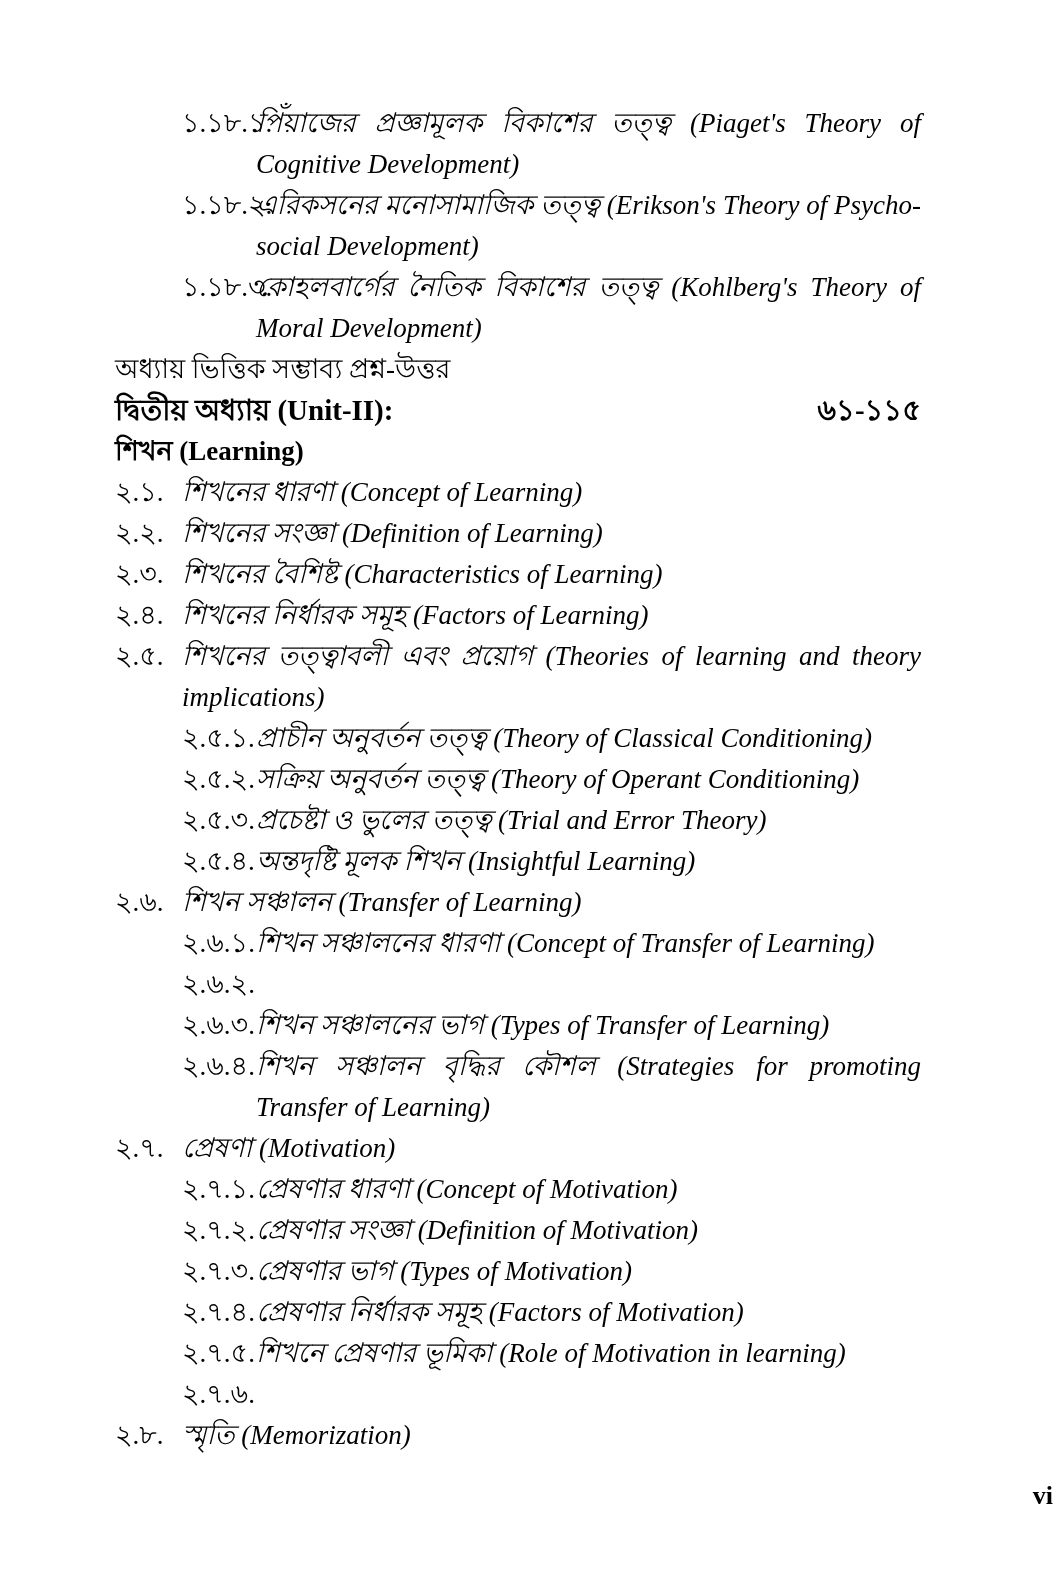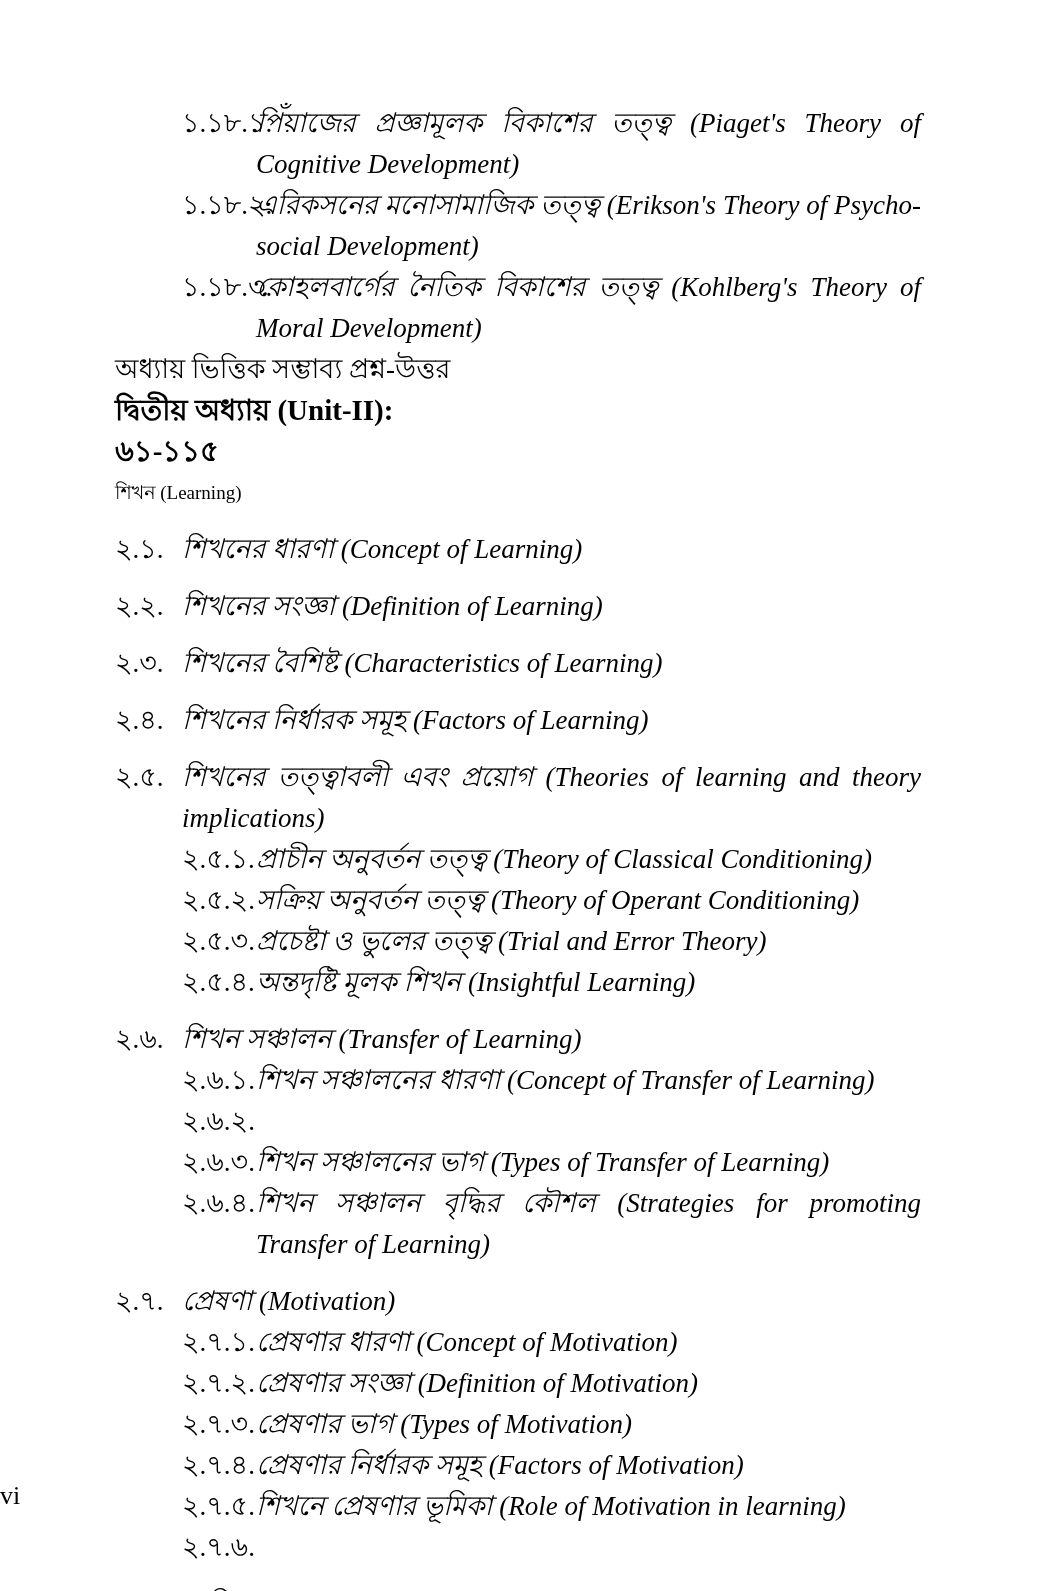--- a/index.html
+++ b/index.html
@@ -22,56 +22,56 @@
     top: 103px;
     width: 806px;
     font-size: 27px;
     line-height: 41px;
   }
 
   .row { display: flex; align-items: baseline; }
   .row .num { flex: 0 0 auto; }
 
   
-  .l1 .num { width: 67px; margin-top: 16px; }
+  .l1 .num { width: 67px; }
   
   .l2 { padding-left: 67px; }
   .l2 .num { width: 74px; }
 
   .txt {
     flex: 1 1 auto;
     text-align: justify;
     text-justify: inter-word;
     font-style: italic;
   }
 
   .note { font-size: 27px; }
 
   .chapter-row {
     display: flex;
     justify-content: space-between;
     align-items: baseline;
     font-weight: bold;
     font-size: 29px;
-    flex-direction: column;
   }
 
   .chapter-subtitle {
-    font-weight: normal;
-    font-size: 19px;
+    font-weight: bold;
+    font-size: 27px;
   }
 
   .page-number {
     position: absolute;
     left: 0;
     right: 0;
     top: 1481px;
-    text-align: left;
+    text-align: right;
     font-size: 26px;
     line-height: 30px;
+    font-weight: bold;
   }
 </style>
 </head>
 <body>
 
 <div class="page">
   <div class="toc">
 
     <div class="row l2">
       <span class="num">১.১৮.১.</span>

